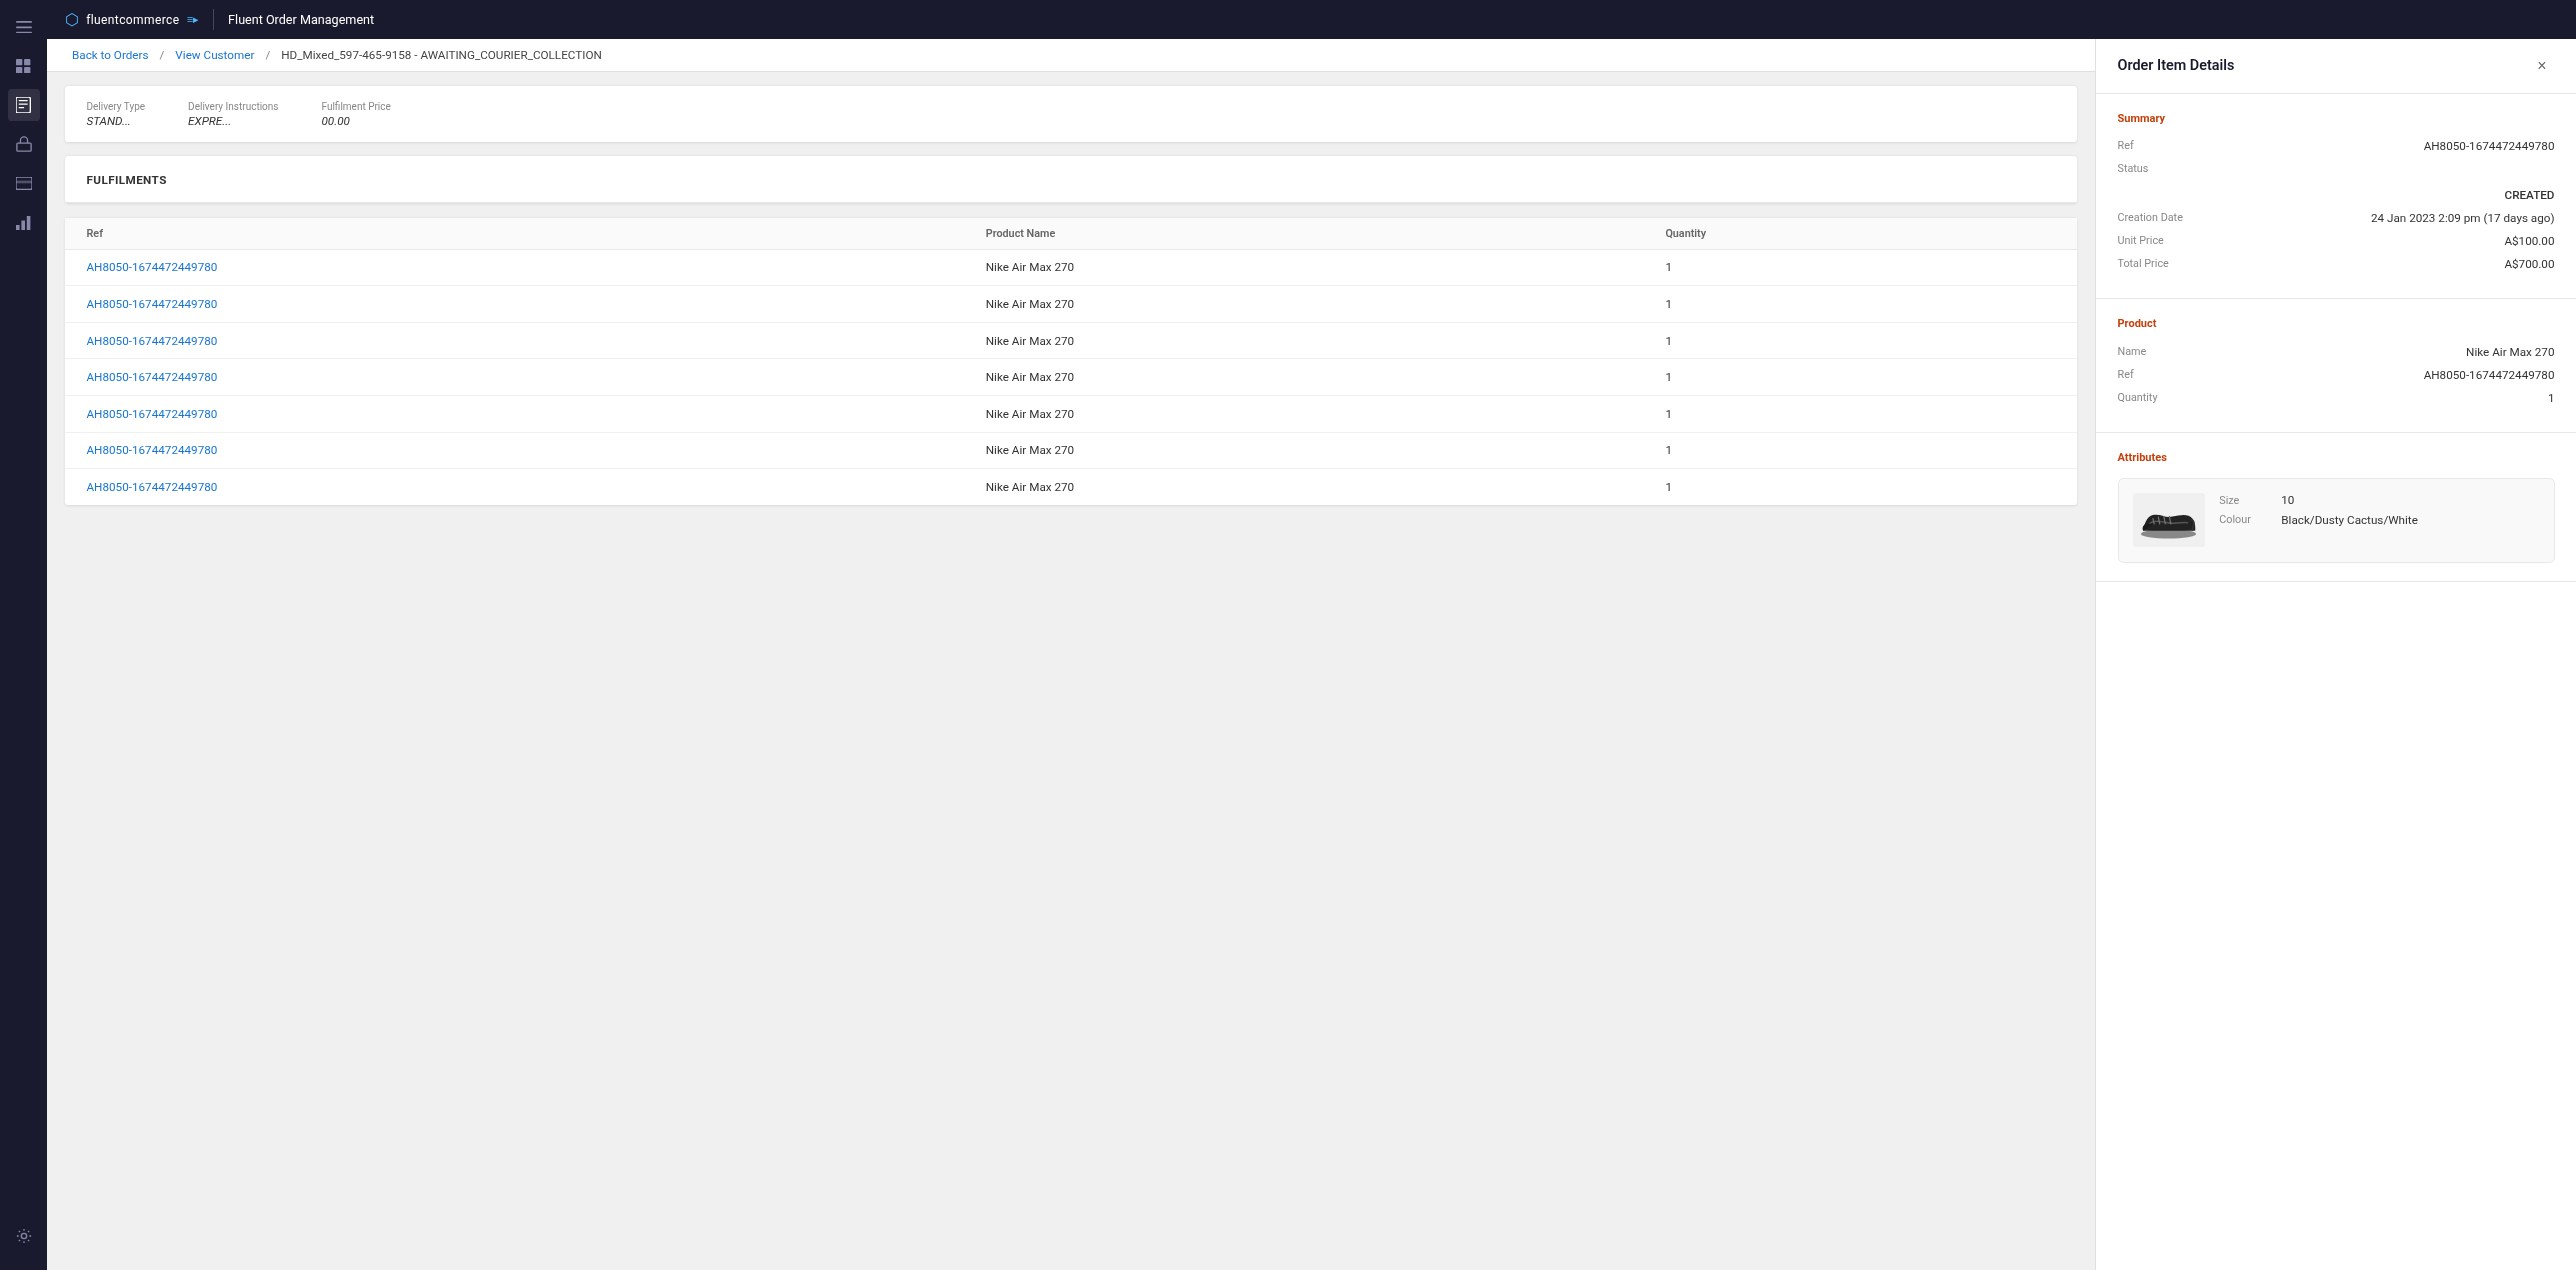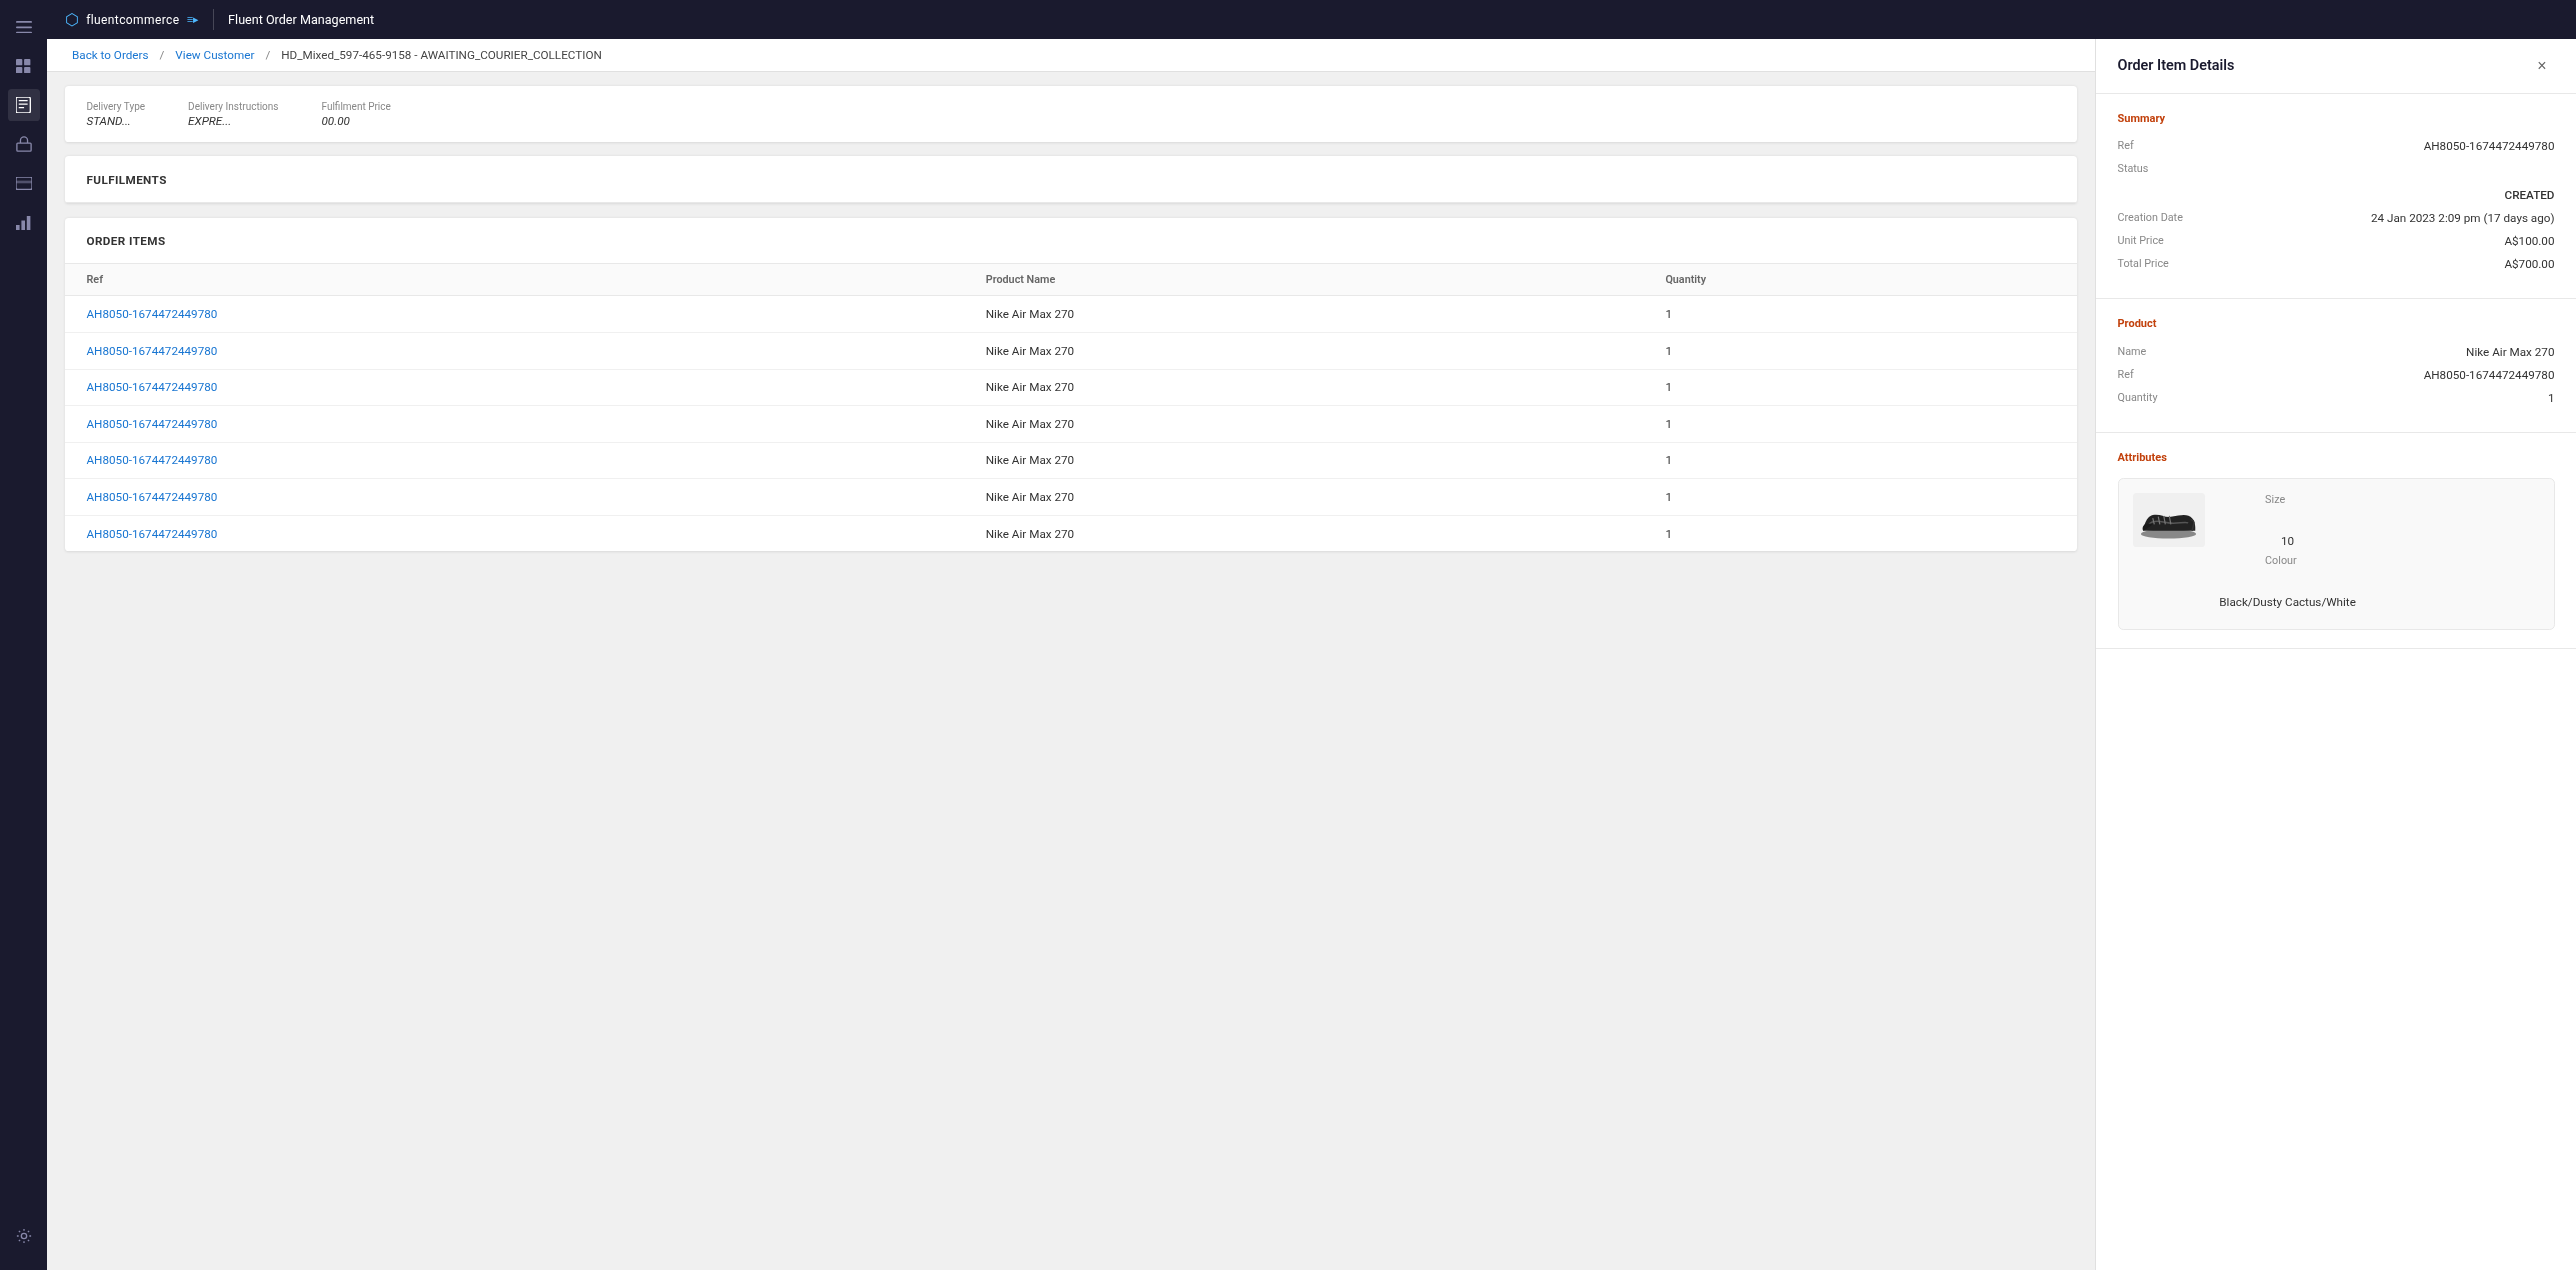--- a/index.html
+++ b/index.html
@@ -275,24 +275,23 @@
       flex-shrink: 0;
       overflow: hidden;
     }
     .shoe-svg {
       width: 63px;
       height: 45px;
     }
     .attributes-details {}
     .attr-row {
       display: flex;
-      gap: 28px;
+      gap: 17px;
       margin-bottom: 5.4px;
       align-items: center;
-      flex-direction: column;
     }
     .attr-label {
       font-size: 10.8px;
       color: #888;
       min-width: 45px;
     }
     .attr-value {
       font-size: 11.7px;
       color: #333;
     }
@@ -390,23 +389,20 @@
         </div>
       </div>
 
       <div class="section-card">
         <div class="section-header">
           <span class="section-title">FULFILMENTS</span>
         </div>
       </div>
 
       <div class="section-card">
-        <div class="section-header">
-          <span class="section-title">ORDER ITEMS</span>
-        </div>
         <table class="data-table">
           <thead>
             <tr>
               <th>Ref</th>
               <th>Product Name</th>
               <th>Quantity</th>
             </tr>
           </thead>
           <tbody id="order-items-tbody">
           <tr>

